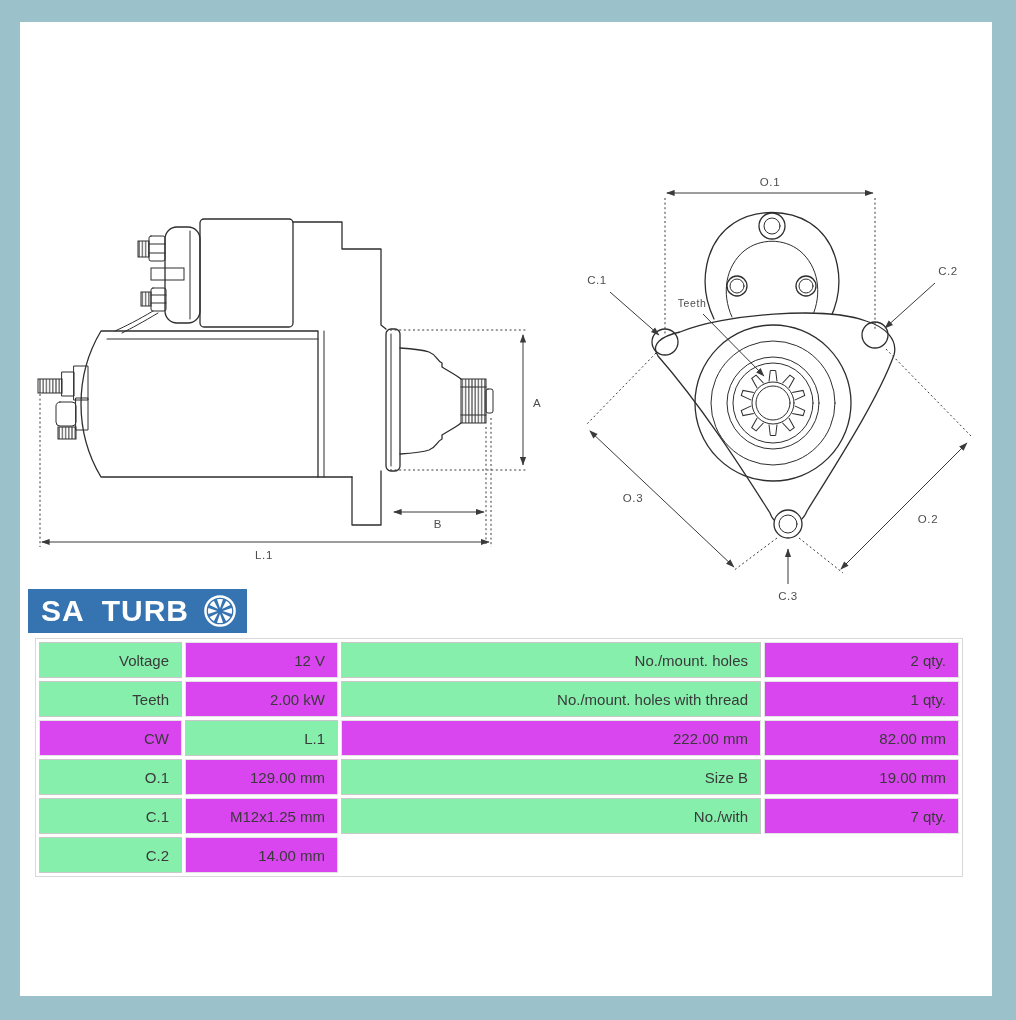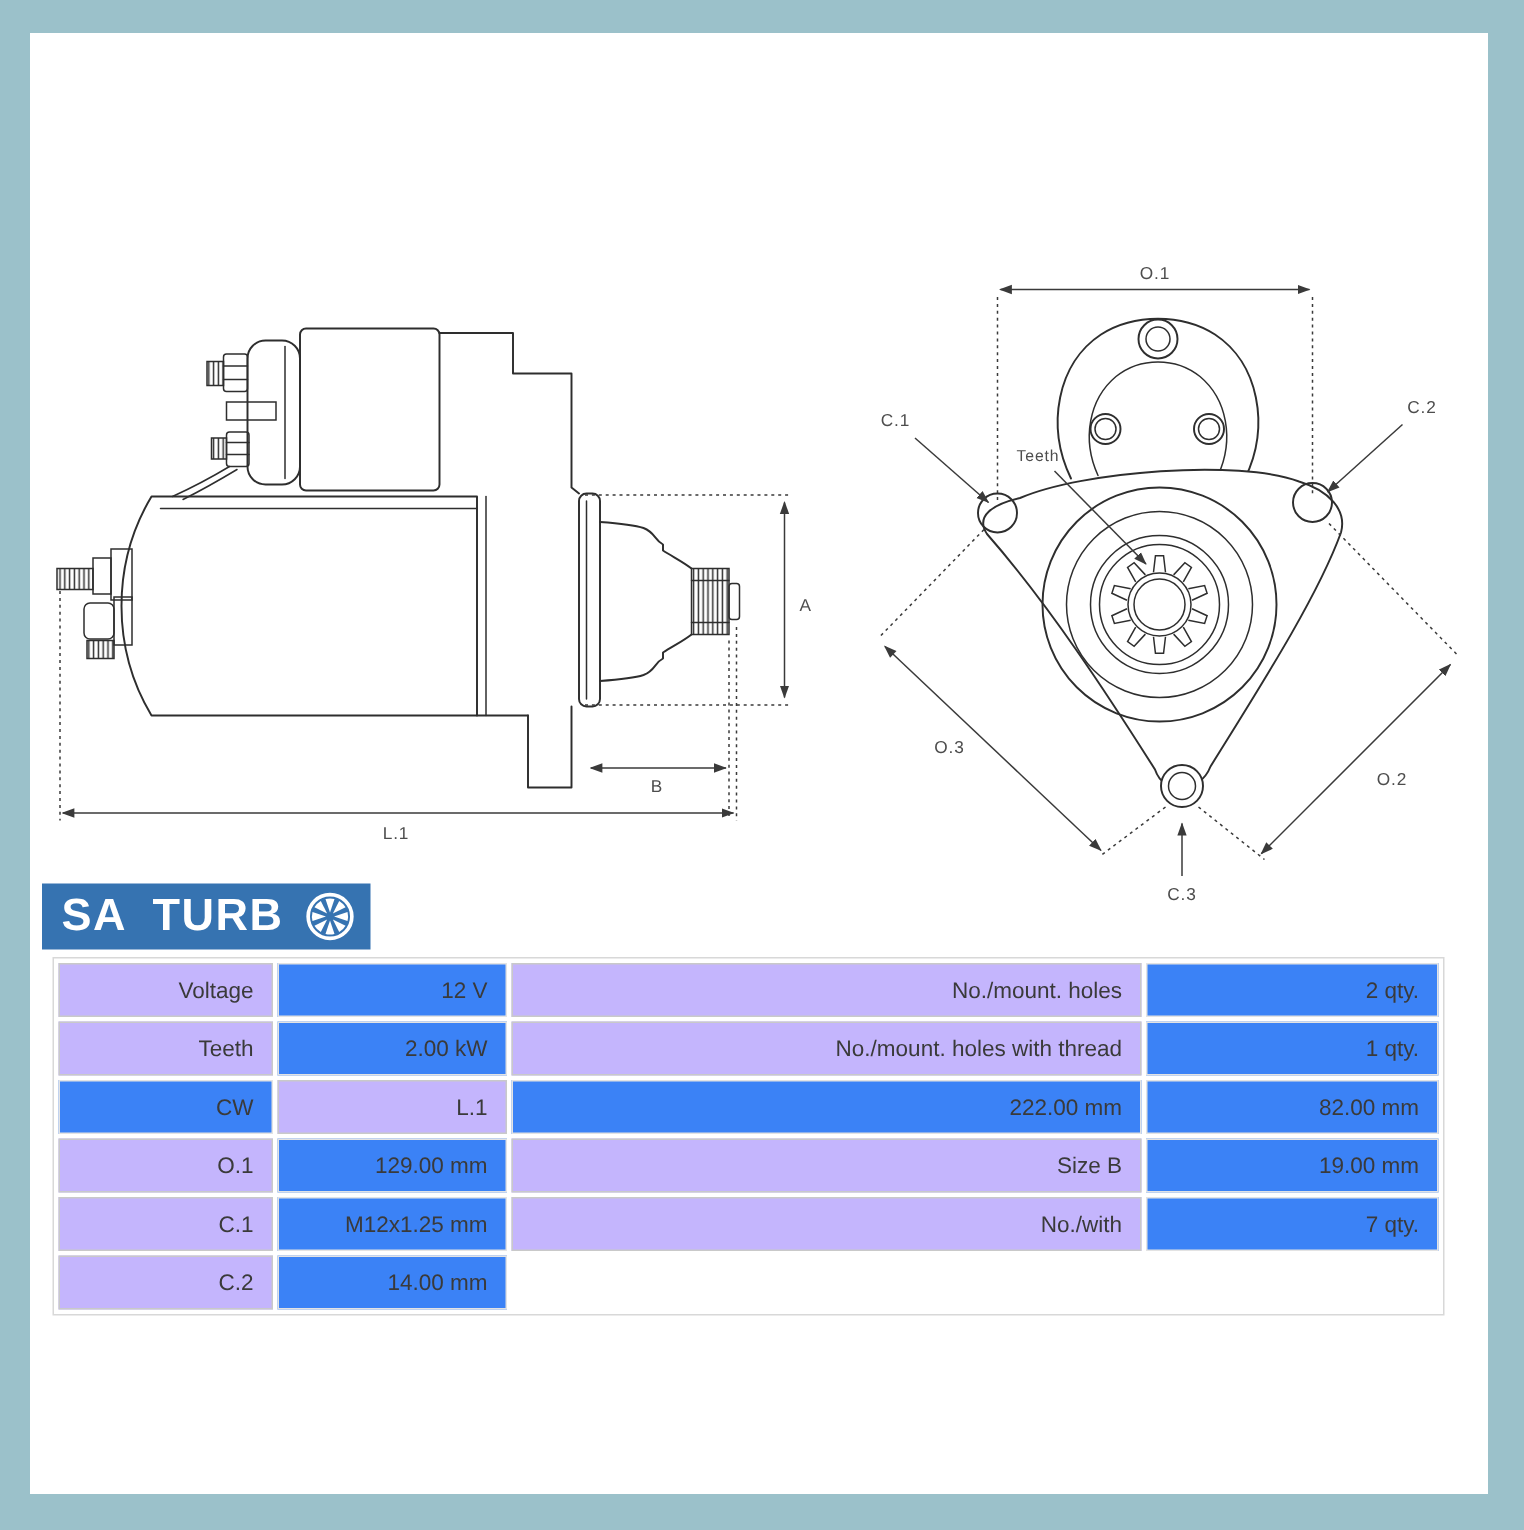--- a/index.html
+++ b/index.html
@@ -37,22 +37,22 @@
   .specs{
     position:absolute;left:15px;top:616px;width:928px;box-sizing:border-box;
     background:#fff;border:1px solid #d8d8d8;padding:3px;
     display:grid;grid-template-columns:143px 153px 420px auto;gap:3px;
   }
   .cell{
     height:36px;line-height:36px;box-sizing:border-box;
     text-align:right;padding-right:12px;font-size:15px;color:#3a3a3a;
     white-space:nowrap;overflow:hidden;
   }
-  .cell.lab{background:#c4b5fd;border:1px solid #c9c9c9;}
-  .cell.val{background:#3b82f6;border:1px solid #e3e3e3;padding-left:20px;}
+  .cell.lab{background:#86efac;border:1px solid #c9c9c9;}
+  .cell.val{background:#d946ef;border:1px solid #e3e3e3;padding-left:20px;}
 </style>
 </head>
 <body style="background: rgb(155, 193, 202);">
 
 <div class="content">
 
   <svg class="drawing" width="972" height="600" viewBox="20 22 972 600" xmlns="http://www.w3.org/2000/svg">
     <defs>
       <pattern id="hatchV" width="3.2" height="10" patternUnits="userSpaceOnUse">
         <path d="M1.6,0 V10" stroke="#2e2e2e" stroke-width="1"></path>

